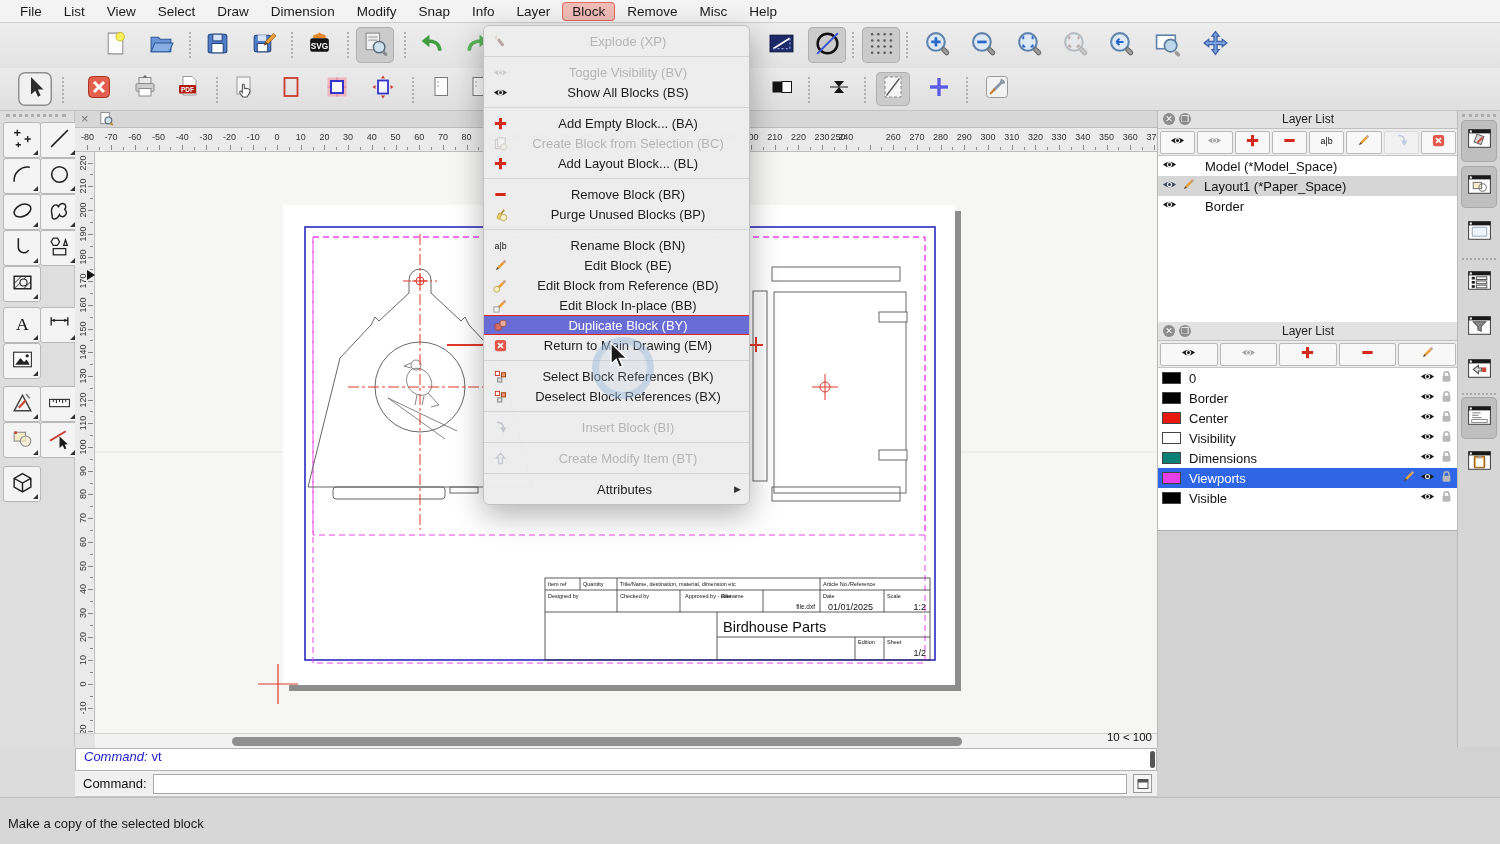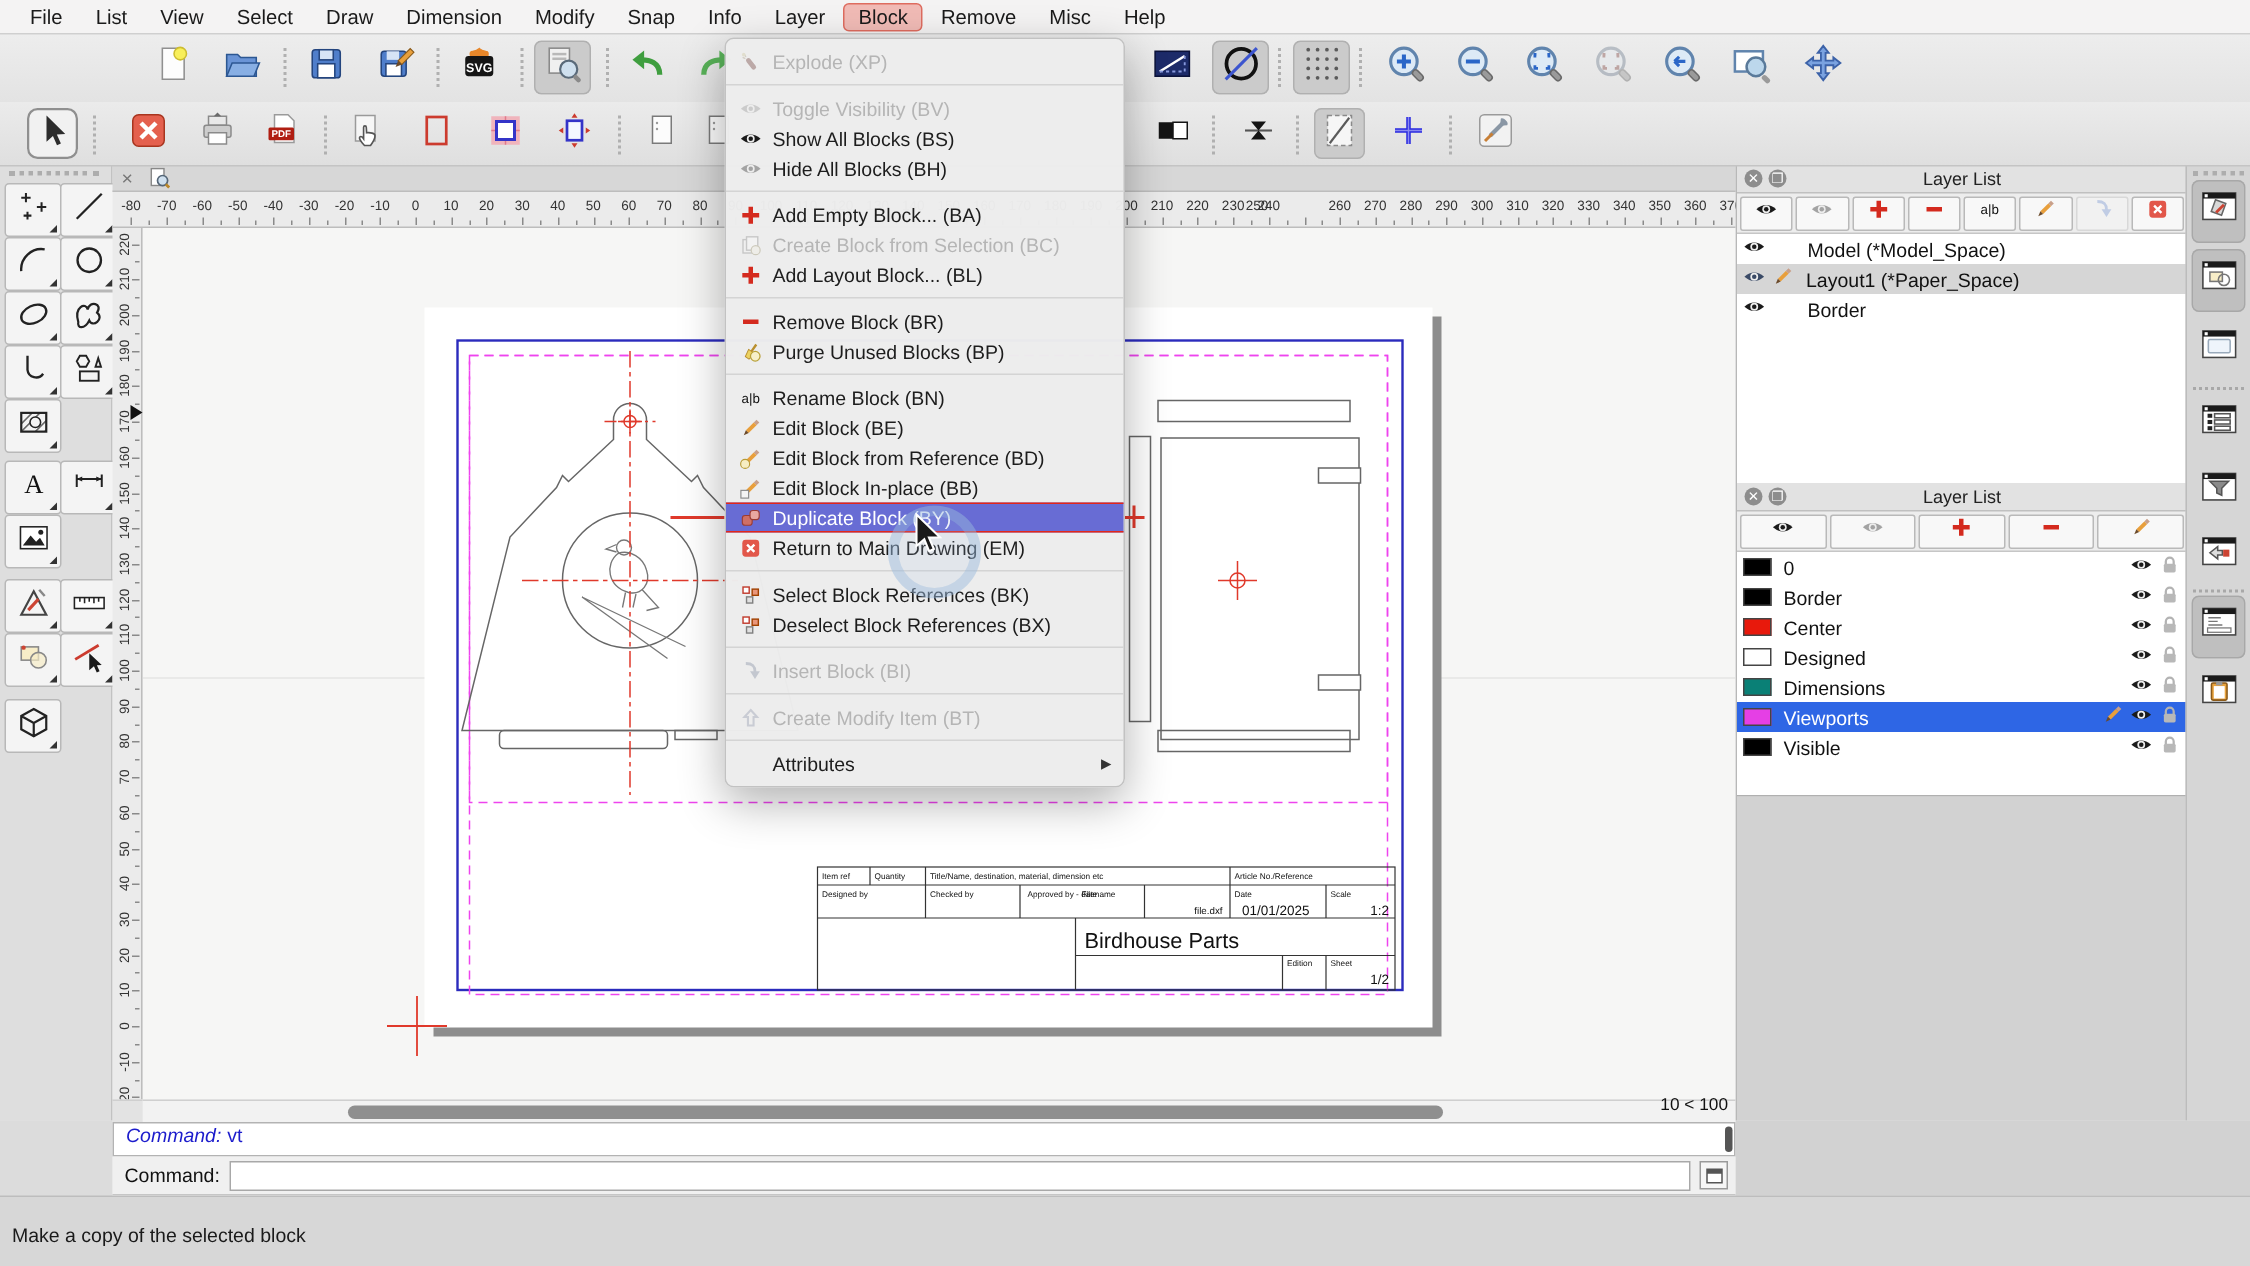--- a/index.html
+++ b/index.html
@@ -73,21 +73,21 @@
   #cmd-input{flex:1;margin:0 6px;height:18px;border:1px solid #a8a8a8;background:#fff;font-size:13px;font-family:"Liberation Sans",sans-serif;padding:0 4px;}
   #cmd-dock-btn{width:17px;height:17px;margin-right:5px;border:1px solid #9a9a9a;background:#f6f6f6;display:flex;align-items:center;justify-content:center;}
   #statusbar{position:absolute;left:0;top:797px;width:1500px;height:47px;background:#d7d7d7;border-top:1px solid #bdbdbd;box-sizing:border-box;font-size:13px;color:#1a1a1a;}
   #status-text{position:absolute;left:8px;top:18px;}
   #fill-bl{position:absolute;left:0;top:747px;width:75px;height:50px;background:#dcdcdc;}
   #fill-br{position:absolute;left:1157px;top:747px;width:343px;height:50px;background:#d2d2d2;}
   
   #blockmenu{position:absolute;left:483px;top:25px;width:265px;background:rgba(237,237,237,.98);
              border:1px solid #c2c2c2;border-radius:6px;box-shadow:0 10px 30px rgba(0,0,0,.3);
              padding:5px 0;z-index:50;font-size:13px;color:#1d1d1d;}
-  .mi{height:20px;display:flex;align-items:center;padding:0 8px 0 6px;}
+  .mi{height:20px;display:flex;align-items:center;padding:0 8px 0 6px;text-align:center;}
   .mi .mic{width:20px;height:16px;flex:none;display:flex;align-items:center;justify-content:center;}
   .mi .mic svg{width:15px;height:15px;}
   .mi .mil{margin-left:5px;flex:1;white-space:nowrap;}
   .mi .marr{font-size:9px;color:#333;}
   .mi.disabled{color:#b5b5b5;}
   .mi.disabled svg{opacity:.45;filter:grayscale(.7);}
   .mi.highlighted{background:#686cd4;color:#fff;border-top:1px solid #e32619;border-bottom:1px solid #e32619;height:18px;}
   .msep{height:1px;background:#d4d4d4;margin:5px 0;}
   
   .xhair{position:absolute;background:#e0392b;z-index:10;}
@@ -953,21 +953,21 @@
                 <circle cx="8" cy="8" r="2.8" fill="#ededed"></circle>
                 <circle cx="8" cy="8" r="1.6" fill="#1b1b1b"></circle>
               </svg></span>
             <span><svg viewBox="0 0 16 16">
                 <path d="M5.2 7.5 V5.8 a2.8 2.8 0 0 1 5.6 0 V7.5" fill="none" stroke="#b3b3b3" stroke-width="1.6"></path>
                 <rect x="3.8" y="7.2" width="8.4" height="6.3" rx="1.2" fill="#b8b8b8"></rect>
               </svg></span>
           </div>
           <div class="prow">
             <span class="swatch" style="background:#ffffff"></span>
-            <span class="rowname">Designed</span>
+            <span class="rowname">Visibility</span>
             <span><svg viewBox="0 0 16 16">
                 <path d="M1 8 Q8 2 15 8 Q8 14 1 8 Z" fill="#1b1b1b"></path>
                 <circle cx="8" cy="8" r="2.8" fill="#ededed"></circle>
                 <circle cx="8" cy="8" r="1.6" fill="#1b1b1b"></circle>
               </svg></span>
             <span><svg viewBox="0 0 16 16">
                 <path d="M5.2 7.5 V5.8 a2.8 2.8 0 0 1 5.6 0 V7.5" fill="none" stroke="#b3b3b3" stroke-width="1.6"></path>
                 <rect x="3.8" y="7.2" width="8.4" height="6.3" rx="1.2" fill="#b8b8b8"></rect>
               </svg></span>
           </div>
@@ -1151,30 +1151,20 @@
       <div class="mi normal">
         <span class="mic">
           <svg viewBox="0 0 16 16">
             <path d="M1 8 Q8 2 15 8 Q8 14 1 8 Z" fill="#1b1b1b"></path>
             <circle cx="8" cy="8" r="2.8" fill="#ededed"></circle>
             <circle cx="8" cy="8" r="1.6" fill="#1b1b1b"></circle>
           </svg>
         </span>
         <span class="mil">Show All Blocks (BS)</span>
       </div>
-      <div class="mi normal">
-        <span class="mic">
-          <svg viewBox="0 0 16 16">
-            <path d="M1 8 Q8 2 15 8 Q8 14 1 8 Z" fill="#a3a3a3"></path>
-            <circle cx="8" cy="8" r="2.8" fill="#ededed"></circle>
-            <circle cx="8" cy="8" r="1.6" fill="#a3a3a3"></circle>
-          </svg>
-        </span>
-        <span class="mil">Hide All Blocks (BH)</span>
-      </div>
       <div class="msep"></div>
       <div class="mi normal">
         <span class="mic">
           <svg viewBox="0 0 16 16">
             <path d="M8 2 V14 M2 8 H14" stroke="#d42a1e" stroke-width="3.2"></path>
           </svg>
         </span>
         <span class="mil">Add Empty Block... (BA)</span>
       </div>
       <div class="mi disabled">

